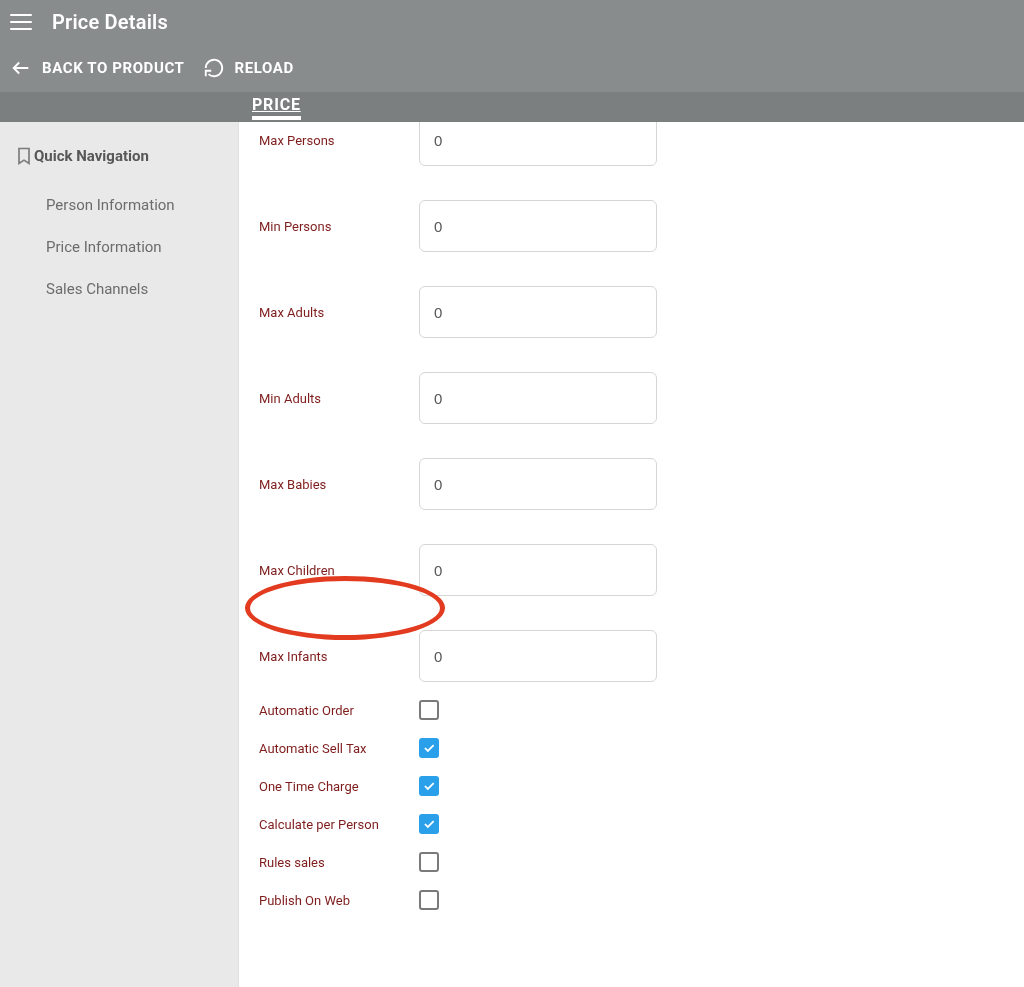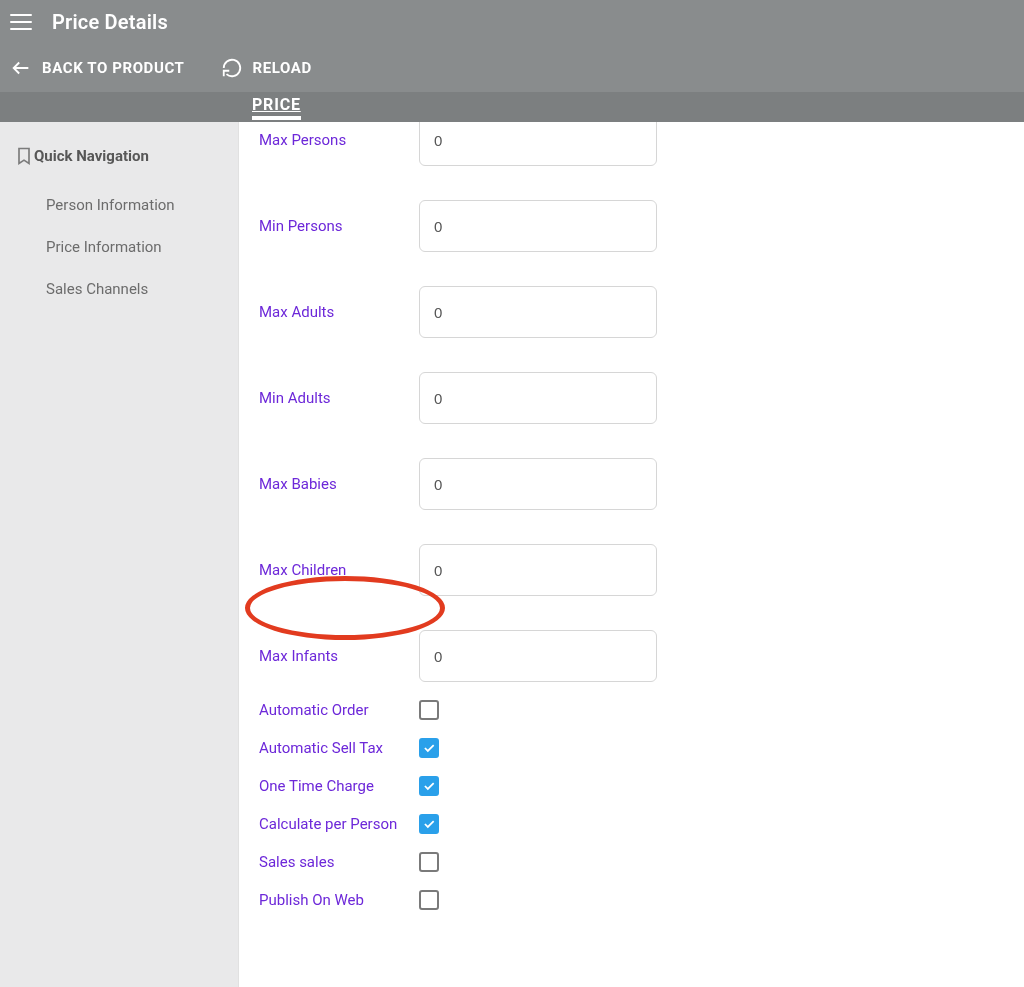--- a/index.html
+++ b/index.html
@@ -6,41 +6,41 @@
   html, body { width: 1024px; height: 987px; font-family: -apple-system, BlinkMacSystemFont, "Segoe UI", Roboto, Helvetica, Arial, sans-serif; background: #e9e9ea; color: #555; overflow: hidden; }
   .app { width: 100%; height: 100%; display: flex; flex-direction: column; }
 
   
   .header { background: #898c8d; color: #fff; display: flex; align-items: center; height: 44px; padding: 0 10px; }
   .hamburger { width: 28px; height: 28px; display: flex; flex-direction: column; justify-content: center; gap: 5px; margin-right: 14px; cursor: pointer; }
   .hamburger span { display: block; height: 2px; width: 22px; background: #fff; border-radius: 1px; }
   .header-title { font-size: 20px; font-weight: 600; letter-spacing: .2px; }
 
   
-  .toolbar { background: #898c8d; color: #fff; display: flex; align-items: center; height: 48px; padding: 0 10px; gap: 36px; }
+  .toolbar { background: #898c8d; color: #fff; display: flex; align-items: center; height: 48px; padding: 0 10px; gap: 18px; }
   .tb-btn { display: inline-flex; align-items: center; gap: 10px; font-weight: 700; letter-spacing: .6px; font-size: 15px; cursor: pointer; }
   .tb-btn svg { width: 22px; height: 22px; stroke: #fff; fill: none; stroke-width: 2; }
 
   
   .tabstrip { background: #7c7f80; color: #fff; height: 30px; display: flex; align-items: center; }
   .tabstrip .tab { margin-left: 252px; font-weight: 700; letter-spacing: .8px; font-size: 16px; border-bottom: 4px solid #fff; padding-bottom: 2px; text-decoration: underline; }
 
   
   .body { display: flex; flex: 1; min-height: 0; }
   .sidebar { width: 238px; background: #e9e9ea; padding: 24px 10px 24px 14px; }
   .qn-row { display: flex; align-items: center; color: #575757; font-weight: 700; font-size: 15px; margin-bottom: 18px; }
   .qn-row svg { width: 20px; height: 20px; stroke: #7b7b7b; fill: none; stroke-width: 2; }
   .nav-item { color: #6c6c6c; font-size: 15px; padding: 12px 0 12px 32px; cursor: pointer; }
 
   .main { flex: 1; background: #fff; border-left: 1px solid #e1e1e1; overflow: hidden; position: relative; }
   .form { padding: 0 20px 30px 20px; }
 
   .frow { display: flex; align-items: center; margin-top: 34px; }
   .frow.first { margin-top: -8px; }
-  .flabel { width: 160px; color: #6d28d9; font-size: 15px; }
+  .flabel { width: 160px; color: #7f1d1d; font-size: 13px; }
   .finput { width: 238px; height: 52px; border: 1px solid #d6d6d6; border-radius: 6px; padding: 0 14px; font-size: 15px; color: #555; background: #fff; }
 
   .checkbox { width: 20px; height: 20px; border-radius: 3px; border: 2px solid #7a7a7a; background: #fff; display: inline-flex; align-items: center; justify-content: center; cursor: pointer; }
   .checkbox.checked { background: #2aa0ea; border-color: #2aa0ea; }
   .checkbox.checked svg { width: 14px; height: 14px; stroke: #fff; stroke-width: 3; fill: none; }
   .cbox-row { display: flex; align-items: center; margin-top: 18px; }
   .cbox-row .flabel { width: 160px; }
 
   
   .annot { position: absolute; left: 6px; top: 454px; width: 200px; height: 64px; border: 5px solid #e23b1f; border-radius: 50% / 50%; pointer-events: none; }
@@ -154,21 +154,21 @@
         <div class="cbox-row">
           <div class="flabel">Calculate per Person</div>
           <span class="checkbox checked">
               <svg viewBox="0 0 24 24">
                 <path d="M5 12l5 5L20 7"></path>
               </svg>
             </span>
         </div>
 
         <div class="cbox-row">
-          <div class="flabel">Sales sales</div>
+          <div class="flabel">Rules sales</div>
           <span class="checkbox"></span>
         </div>
 
         <div class="cbox-row">
           <div class="flabel">Publish On Web</div>
           <span class="checkbox"></span>
         </div>
 
       </div>
 

